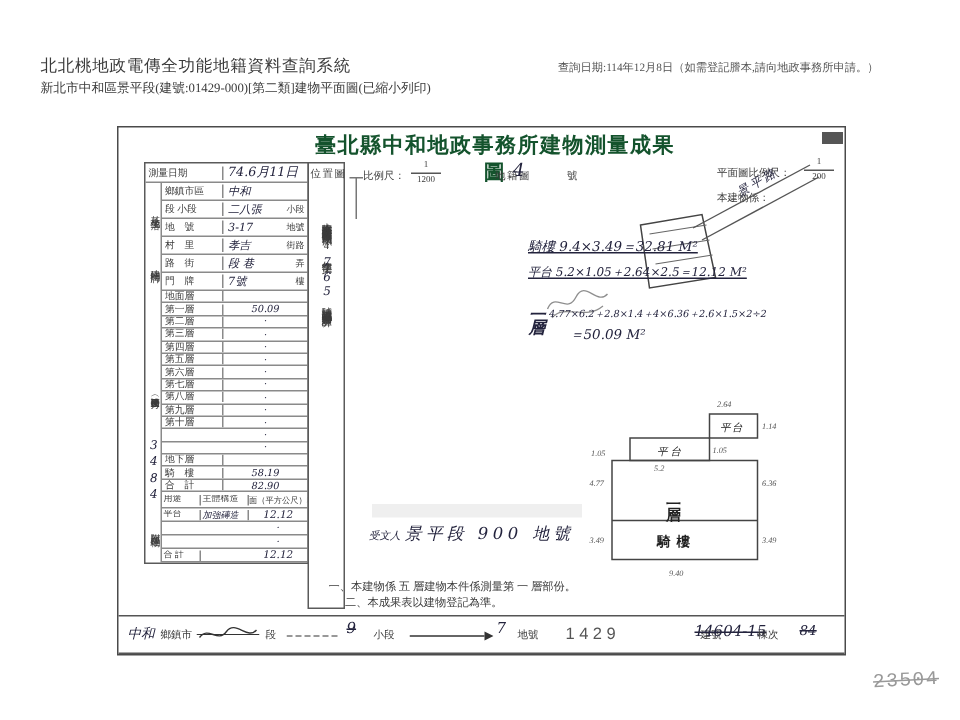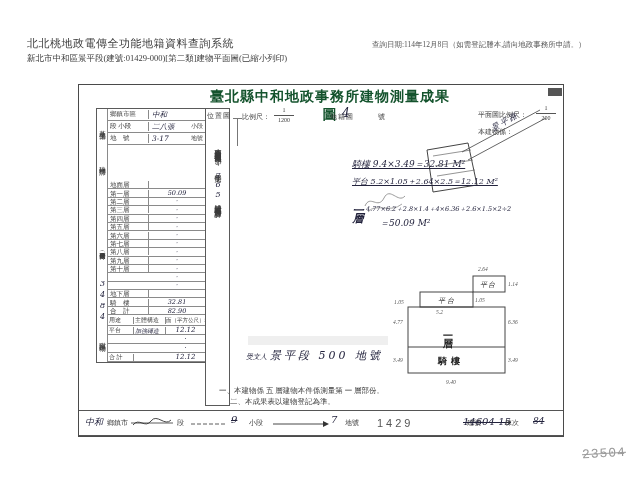--- a/index.html
+++ b/index.html
@@ -50,20 +50,24 @@
 
 <div class="a p" style="left:27px;top:36px;font-size:11px;letter-spacing:0.5px;">北北桃地政電傳全功能地籍資料查詢系統</div>
 <div class="a p" style="left:27px;top:53px;font-size:8.5px;">新北市中和區景平段(建號:01429-000)[第二類]建物平面圖(已縮小列印)</div>
 <div class="a" style="left:372px;top:40px;font-size:7.5px;color:#555;">查詢日期:114年12月8日（如需登記謄本,請向地政事務所申請。）</div>
 
 <div class="a" id="frame"></div>
 <div class="a" id="title">臺北縣中和地政事務所建物測量成果圖</div>
 <div class="a" style="left:548px;top:88px;width:14px;height:8px;background:#2a2a2a;opacity:.8;"></div>
 
 <div class="a" id="ltable">
+  <div class="trow h13">
+    <div class="lbl2 p">測量日期</div>
+    <div class="val hw" style="font-size:8.5px;">74.6月11日</div>
+  </div>
 
   <div class="tgroup" style="height:36px;">
     <div class="gcol p">基地坐落</div>
     <div class="grows">
 
         <div class="trow h12">
           <div class="lbl p">鄉鎮市區</div>
           <div class="val hw">中和</div>
           <div class="sfx p"></div>
         </div>
@@ -77,20 +81,40 @@
         <div class="trow h12">
           <div class="lbl p">地　號</div>
           <div class="val hw">3-17</div>
           <div class="sfx p">地號</div>
         </div>
       </div>
   </div>
 
   <div class="tgroup" style="height:36px;">
     <div class="gcol p">建物門牌</div>
+    <div class="grows">
+
+        <div class="trow h12">
+          <div class="lbl p">村　里</div>
+          <div class="val hw">孝吉</div>
+          <div class="sfx p">街路</div>
+        </div>
+
+        <div class="trow h12">
+          <div class="lbl p">路　街</div>
+          <div class="val hw">段 巷</div>
+          <div class="sfx p">弄</div>
+        </div>
+
+        <div class="trow h12">
+          <div class="lbl p">門　牌</div>
+          <div class="val hw">7號</div>
+          <div class="sfx p">樓</div>
+        </div>
+      </div>
   </div>
 
 
   <div class="tgroup" style="height:134.4px;">
     <div class="gcol p" style="font-size:6px;letter-spacing:0;">建物面積（平方公尺）</div>
     <div class="grows">
 
         <div class="trow h84">
           <div class="lbl p fs6">地面層</div>
           <div class="val hw" style="font-size:6.5px;text-align:center;padding-left:0;"></div>
@@ -156,21 +180,21 @@
           <div class="val hw" style="font-size:6.5px;text-align:center;padding-left:0;">·</div>
         </div>
 
         <div class="trow h84">
           <div class="lbl p fs6">地下層</div>
           <div class="val hw" style="font-size:6.5px;text-align:center;padding-left:0;"></div>
         </div>
 
         <div class="trow h84">
           <div class="lbl p fs6">騎　樓</div>
-          <div class="val hw" style="font-size:6.5px;text-align:center;padding-left:0;">32.81</div>
+          <div class="val hw" style="font-size:6.5px;text-align:center;padding-left:0;">58.19</div>
         </div>
 
         <div class="trow h84">
           <div class="lbl p fs6">合　計</div>
           <div class="val hw" style="font-size:6.5px;text-align:center;padding-left:0;">82.90</div>
         </div>
       </div>
     <div class="vnum hw">3484</div>
   </div>
 
@@ -252,21 +276,21 @@
 </svg>
 
 <div class="a hw" style="left:352px;top:158px;font-size:9px;text-decoration:underline;">騎樓 9.4×3.49＝32.81 M²</div>
 <div class="a hw" style="left:352px;top:176px;font-size:8px;text-decoration:underline;">平台 5.2×1.05＋2.64×2.5＝12.12 M²</div>
 <div class="a hw" style="left:349px;top:204px;font-size:11px;font-weight:bold;writing-mode:vertical-rl;text-orientation:upright;">一層</div>
 <div class="a hw" style="left:366px;top:205px;font-size:6.5px;">4.77×6.2＋2.8×1.4＋4×6.36＋2.6×1.5×2÷2</div>
 <div class="a hw" style="left:380px;top:217px;font-size:9px;">＝50.09 M²</div>
 
 <div class="a" style="left:248px;top:336px;width:140px;height:9px;background:#d8d8d8;opacity:.4;"></div>
 <div class="a hw" style="left:246px;top:352px;font-size:7px;">受文人</div>
-<div class="a hw" style="left:270px;top:348px;font-size:11px;letter-spacing:3px;">景平段 500 地號</div>
+<div class="a hw" style="left:270px;top:348px;font-size:11px;letter-spacing:3px;">景平段 900 地號</div>
 
 <svg class="a" style="left:390px;top:258px;" width="175" height="140" viewBox="0 0 175 140">
   <rect x="18" y="49" width="97" height="66" fill="none" stroke="#444" stroke-width="1"></rect>
   <line x1="18" y1="89" x2="115" y2="89" stroke="#444" stroke-width="1"></line>
   <rect x="30" y="34" width="53" height="15" fill="none" stroke="#444" stroke-width="1"></rect>
   <rect x="83" y="18" width="32" height="16" fill="none" stroke="#444" stroke-width="1"></rect>
   <text x="48" y="45" font-size="7" fill="#222" font-style="italic" letter-spacing="2">平台</text>
   <text x="90" y="29" font-size="7" fill="#222" font-style="italic" letter-spacing="1">平台</text>
   <text x="58" y="72" font-size="10" fill="#222" font-weight="bold" writing-mode="tb">一層</text>
   <text x="48" y="106" font-size="9" fill="#222" font-weight="bold" letter-spacing="4">騎樓</text>

